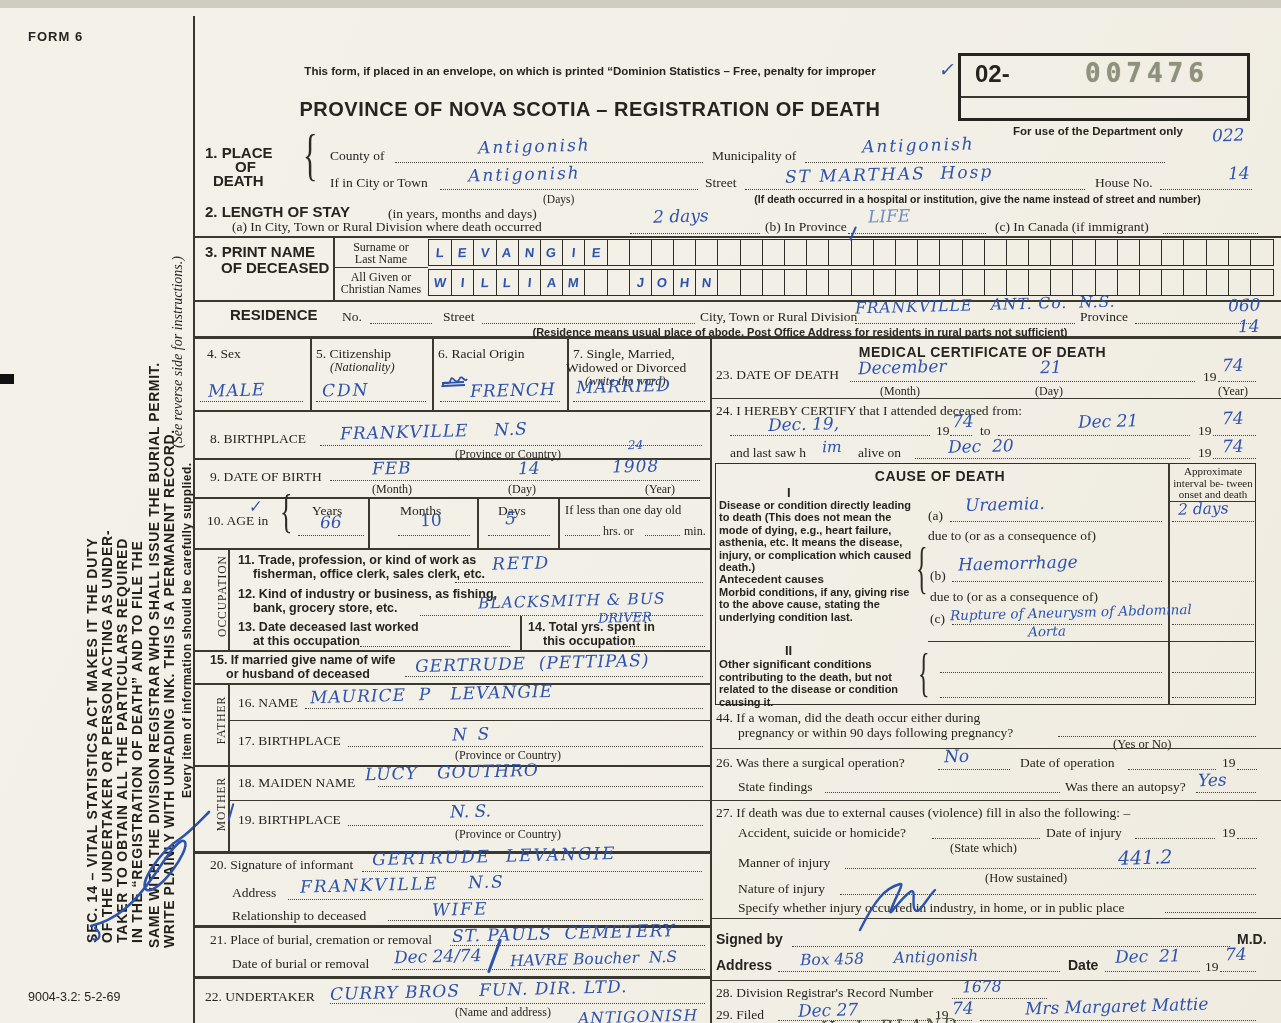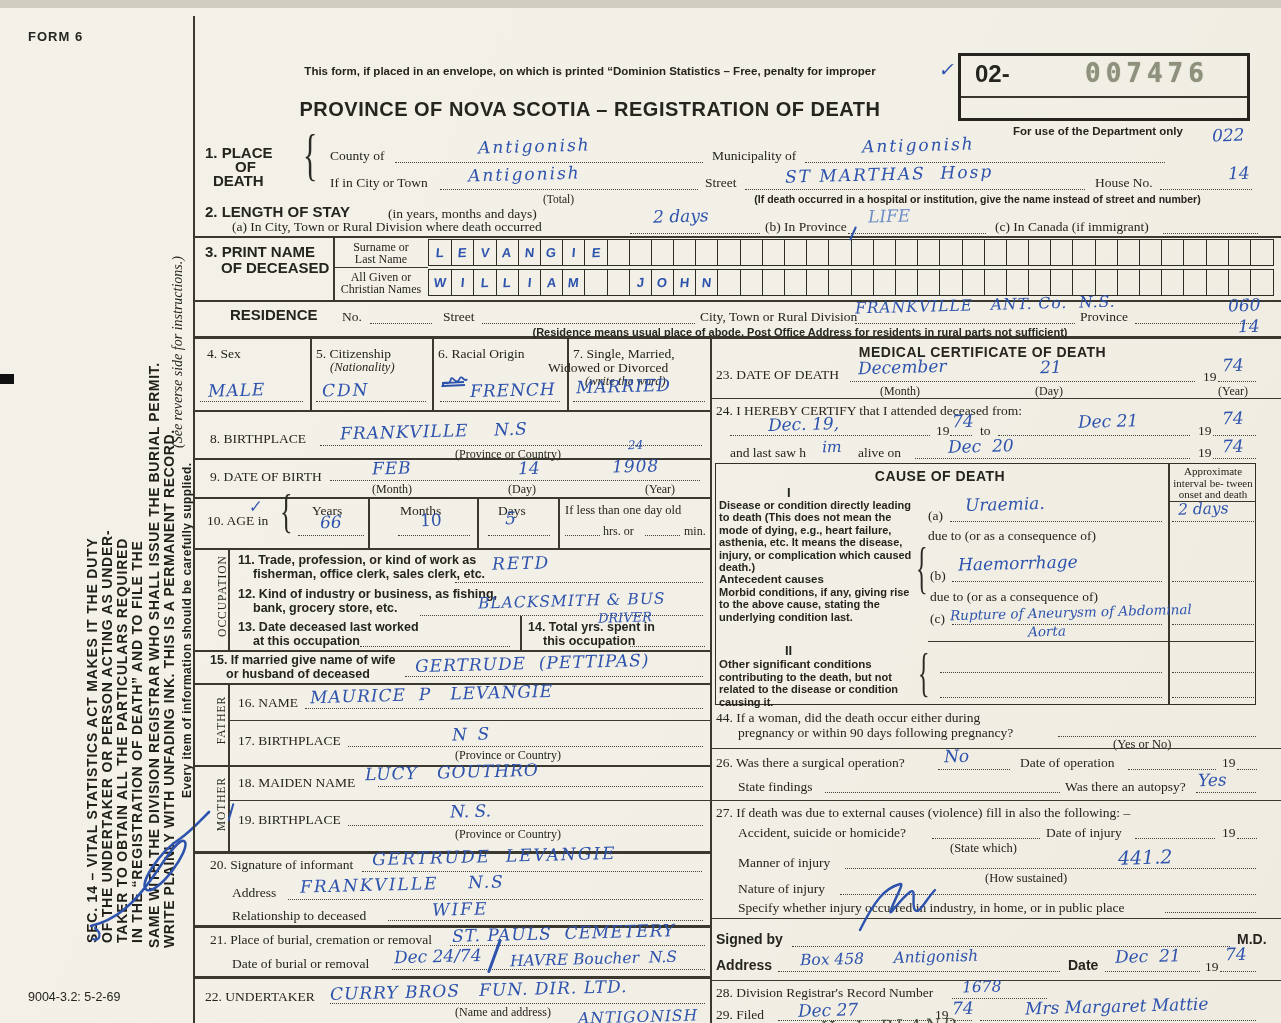--- a/index.html
+++ b/index.html
@@ -89,21 +89,21 @@
   <span class="lbl sr" style="left:330px;top:141px">County of</span>
   <div class="dl" style="left:395px;top:154px;width:308px"></div>
   <span class="hw hwb" style="left:478px;top:128px;letter-spacing:2px">Antigonish</span>
   <span class="lbl sr" style="left:712px;top:141px">Municipality of</span>
   <div class="dl" style="left:805px;top:154px;width:360px"></div>
   <span class="hw hwb" style="left:862px;top:127px;letter-spacing:2px">Antigonish</span>
 
   <span class="lbl sr" style="left:330px;top:168px">If in City or Town</span>
   <div class="dl" style="left:440px;top:181px;width:258px"></div>
   <span class="hw hwb" style="left:468px;top:156px;letter-spacing:2px">Antigonish</span>
-  <span class="lbl sr f115" style="left:543px;top:185px">(Total)</span>
+  <span class="lbl sr f115" style="left:543px;top:185px">(Days)</span>
   <span class="lbl sr" style="left:705px;top:168px">Street</span>
   <div class="dl" style="left:745px;top:181px;width:340px"></div>
   <span class="hw hwb" style="left:785px;top:156px;letter-spacing:2px">ST MARTHAS  Hosp</span>
   <span class="lbl sr" style="left:1095px;top:168px">House No.</span>
   <div class="dl" style="left:1160px;top:181px;width:92px"></div>
   <span class="hw hwb" style="left:1228px;top:155px">14</span>
   <div class="lbl sb f10 ctr" style="left:690px;top:186px;width:575px">(If death occurred in a hospital or institution, give the name instead of street and number)</div>
 
   <span class="lbl sb f15" style="left:205px;top:196px">2. LENGTH OF STAY</span>
   <span class="lbl sr" style="left:388px;top:199px">(in years, months and days)</span>
@@ -260,21 +260,21 @@
 
   <div class="hline" style="left:193px;top:402px;width:517px"></div>
   <div class="vline" style="left:310px;top:328px;height:74px"></div>
   <div class="vline" style="left:432px;top:328px;height:74px"></div>
   <div class="vline" style="left:567px;top:328px;height:74px"></div>
   <span class="lbl sr" style="left:207px;top:339px">4. Sex</span>
   <span class="lbl sr" style="left:316px;top:339px">5. Citizenship</span>
   <span class="lbl sr it f125" style="left:330px;top:353px">(Nationality)</span>
   <span class="lbl sr" style="left:438px;top:339px">6. Racial Origin</span>
   <span class="lbl sr" style="left:573px;top:339px">7. Single, Married,</span>
-  <span class="lbl sr" style="left:548px;top:353px">Widowed or Divorced</span>
+  <span class="lbl sr" style="left:566px;top:353px">Widowed or Divorced</span>
   <span class="lbl sr it f125" style="left:585px;top:367px">(write the word)</span>
   <div class="dl" style="left:200px;top:393px;width:103px"></div>
   <div class="dl" style="left:316px;top:393px;width:110px"></div>
   <div class="dl" style="left:440px;top:393px;width:120px"></div>
   <div class="dl" style="left:573px;top:393px;width:132px"></div>
   <span class="hw hwb" style="left:208px;top:372px;letter-spacing:1px">MALE</span>
   <span class="hw hwb" style="left:322px;top:372px;letter-spacing:2px">CDN</span>
   <svg width="28" height="18" style="left:440px;top:366px" viewBox="0 0 28 18">
     <path d="M2,13 C5,3 8,15 11,5 C13,1 16,13 20,4 C22,1 25,9 27,5 M2,9 L24,8 M3,12 L25,11" fill="none" stroke="#2d53ad" stroke-width="1.8"></path>
   </svg>

